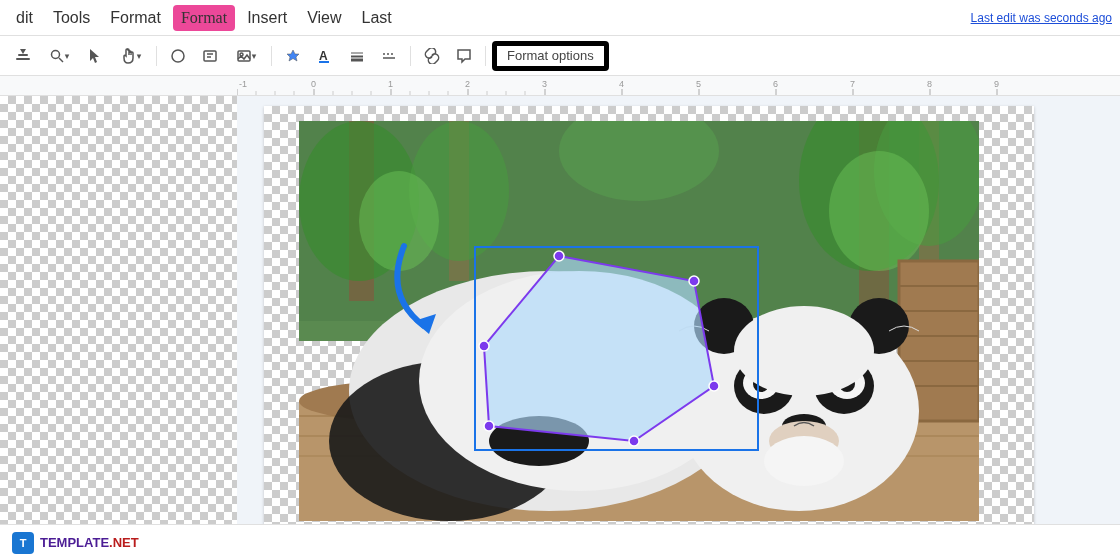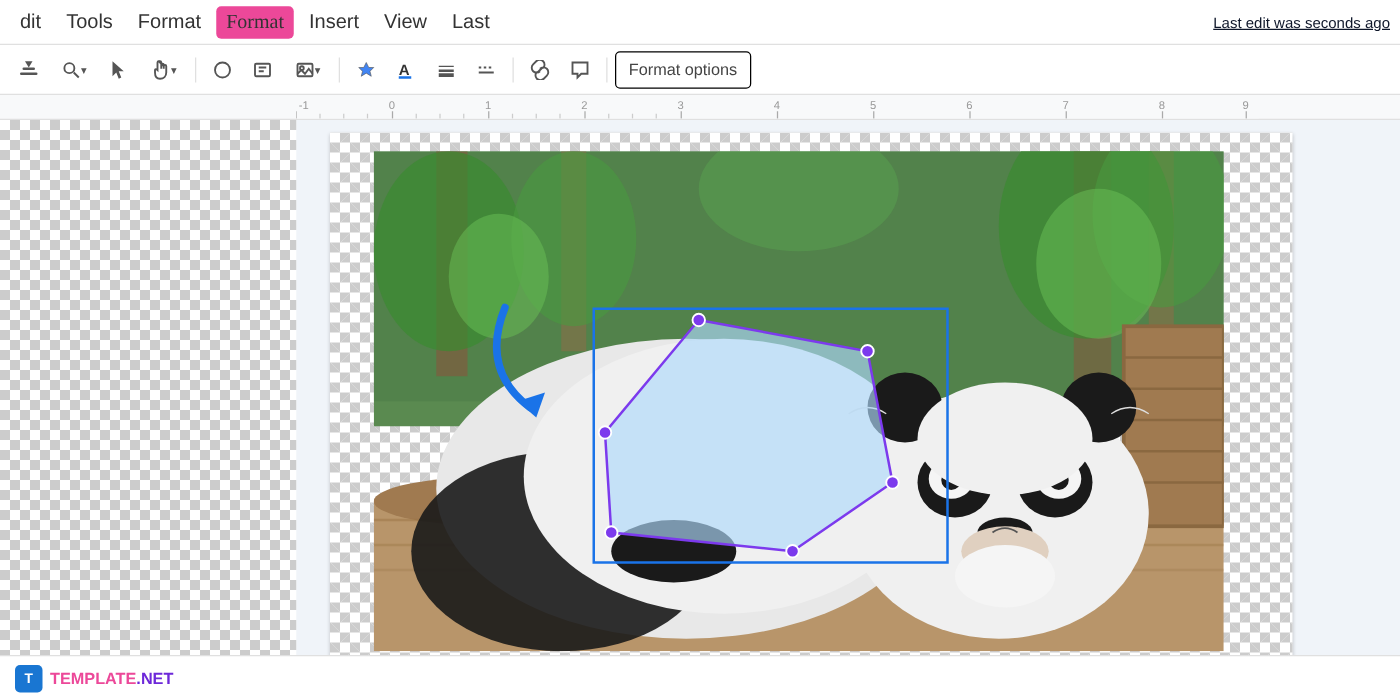--- a/index.html
+++ b/index.html
@@ -11,42 +11,42 @@
       height: 36px; background: #fff;
       border-bottom: 1px solid #e0e0e0;
       padding: 0 8px; gap: 4px;
     }
     .menu-item {
       padding: 4px 8px; cursor: pointer; color: #333; border-radius: 4px;
       font-size: 16px;
     }
     .menu-item.active { background: #ec4899; font-family: Liberation Serif, serif; }
     .last-edit {
-      margin-left: auto; color: #0f172a; font-size: 12px; text-decoration: underline; cursor: pointer;
+      margin-left: auto; color: #1d4ed8; font-size: 12px; text-decoration: underline; cursor: pointer;
     }
 
     
     .toolbar {
       display: flex; align-items: center;
       height: 40px; background: #fff;
       border-bottom: 1px solid #e0e0e0;
       padding: 0 8px; gap: 2px;
     }
     .toolbar-btn {
       display: flex; align-items: center; justify-content: center;
       width: 30px; height: 30px; border-radius: 4px; cursor: pointer;
       color: #444; font-size: 14px; position: relative;
     }
     .toolbar-btn.with-arrow { width: 38px; }
     .toolbar-divider { width: 1px; height: 20px; background: #e0e0e0; margin: 0 4px; }
     .format-options-btn {
       display: flex; align-items: center;
       padding: 4px 10px; height: 30px; border-radius: 4px;
       cursor: pointer; color: #444; font-size: 13px;
-      border: 1px solid #000000;
+      border: 5px solid #000000;
       background: #fff;
     }
 
     
     .ruler {
       height: 20px; background: #f8f9fa;
       border-bottom: 1px solid #e0e0e0;
       position: relative; overflow: hidden;
     }
     .ruler-track {
@@ -102,22 +102,22 @@
     }
     .template-logo {
       display: flex; align-items: center; gap: 6px;
       font-weight: bold; font-size: 13px;
     }
     .logo-icon {
       width: 22px; height: 22px; background: #1976d2;
       border-radius: 4px; display: flex; align-items: center; justify-content: center;
       color: white; font-size: 11px; font-weight: bold;
     }
-    .logo-text-t { color: #ec4899; }
-    .logo-text-rest { color: #6d28d9; }
+    .logo-text-t { color: #4c1d95; }
+    .logo-text-rest { color: #b91c1c; }
   </style>
 </head>
 <body>
 
 <div class="menu-bar">
   <span class="menu-item">dit</span>
   <span class="menu-item">Tools</span>
   <span class="menu-item">Format</span>
   <span class="menu-item active">Format</span>
   <span class="menu-item">Insert</span>

